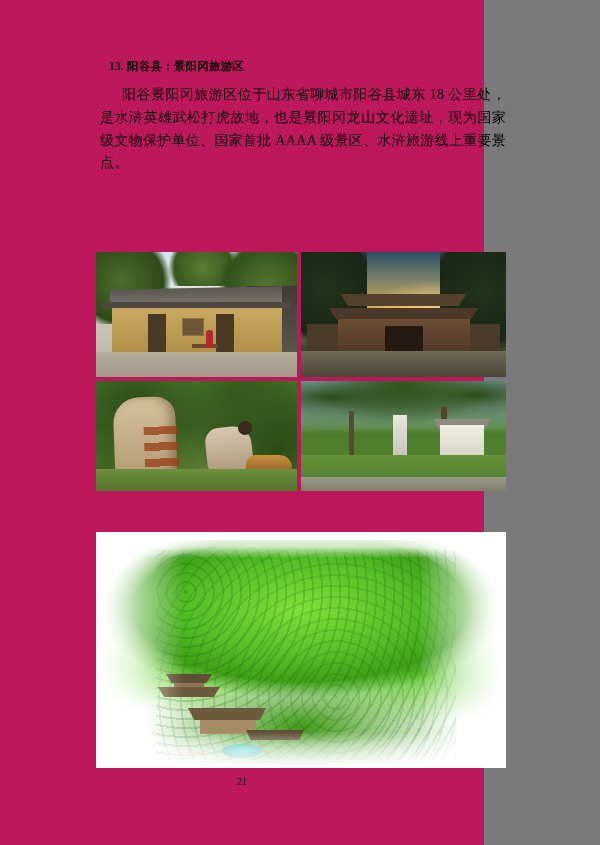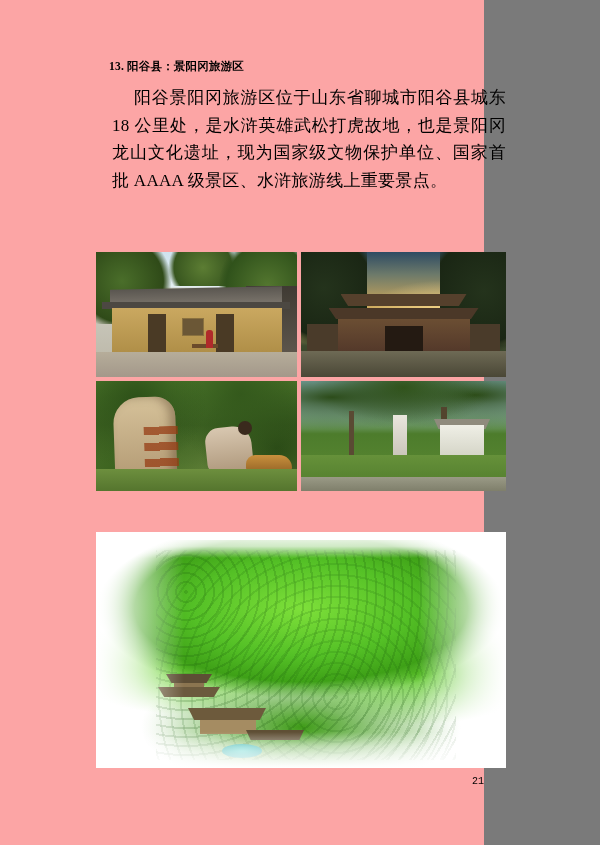--- a/index.html
+++ b/index.html
@@ -10,46 +10,46 @@
   body {
     width: 600px;
     height: 845px;
     overflow: hidden;
     font-family: "Liberation Serif", serif;
   }
   .page {
     position: relative;
     width: 484px;
     height: 845px;
-    background: #fca5a5;
+    background: #be185d;
     box-sizing: border-box;
   }
   .content {
     position: absolute;
     left: 96px;
     top: 58px;
     width: 410px;
   }
   .doc-heading {
     font-family: "Liberation Serif", serif;
     font-size: 11.5px;
     font-weight: bold;
     color: #000;
     letter-spacing: 0.2px;
     margin: 0 0 9px 13px;
     line-height: 1.5;
   }
   .para {
     font-family: "Liberation Serif", serif;
-    font-size: 17px;
+    font-size: 14px;
     color: #000;
     line-height: 1.62;
     text-align: justify;
     text-justify: inter-ideograph;
-    margin: 0 0 7px 16px;
+    margin: 0 0 7px 4px;
     text-indent: 22px;
     letter-spacing: 0.3px;
   }
 
   
   .photo-grid {
     position: absolute;
     left: 96px;
     top: 252px;
     width: 410px;
@@ -82,22 +82,22 @@
     position: relative;
     overflow: hidden;
     background: #ffffff;
   }
 
   .page-number {
     position: absolute;
     left: 0;
     right: 0;
     top: 776px;
-    text-align: right;
-    font-family: Liberation Mono, monospace;
+    text-align: center;
+    font-family: Liberation Serif, serif;
     font-size: 10px;
     color: #000;
   }
 
   
   .p1 { background: linear-gradient(#cfe3ef 0%, #e4eef3 28%, #cfcfc4 29%, #b9b4a4 100%); }
   .p1 .tree-left { position:absolute; left:-10px; top:-6px; width:90px; height:78px;
     background: radial-gradient(circle at 40% 45%, #4a6e2a 0%, #2f4a18 60%, rgba(47,74,24,0) 72%); }
   .p1 .tree-right { position:absolute; right:-12px; top:-10px; width:92px; height:86px;
     background: radial-gradient(circle at 55% 50%, #53762f 0%, #30521b 62%, rgba(48,82,27,0) 74%); }

